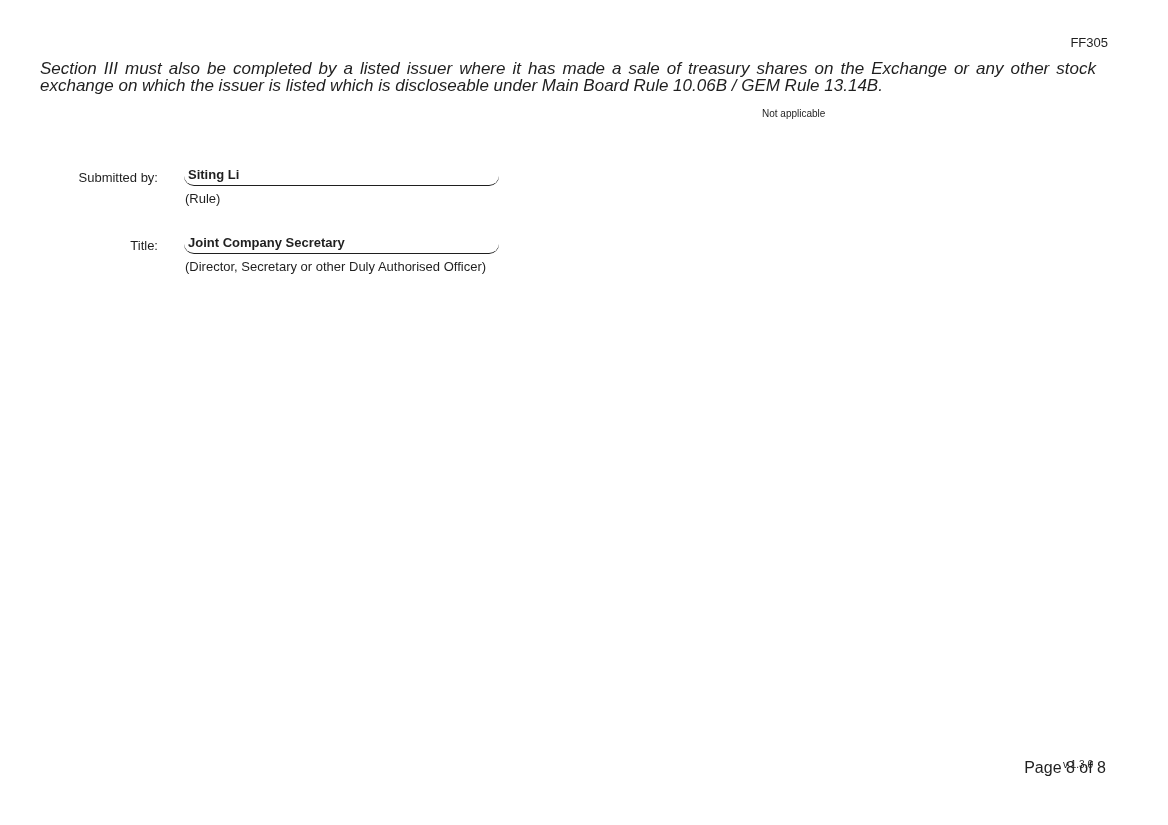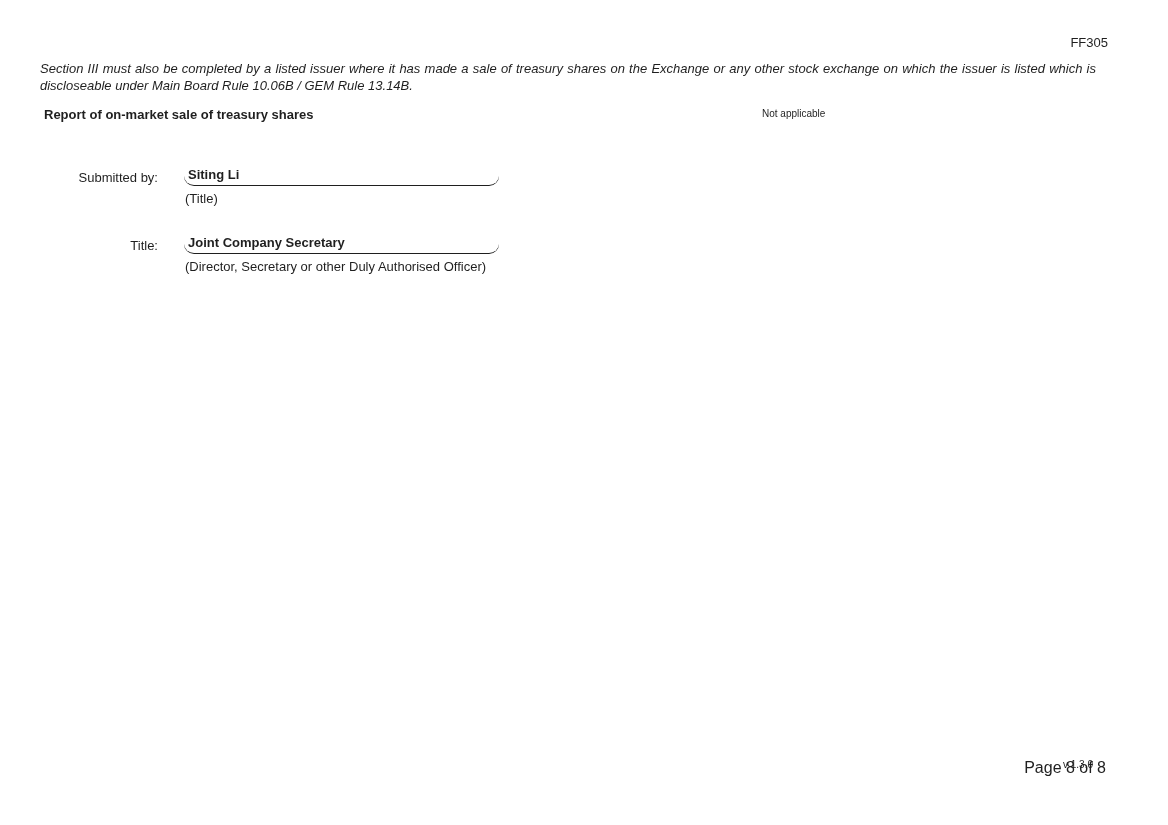--- a/index.html
+++ b/index.html
@@ -33,21 +33,21 @@
     font-size: 13px;
   }
   .intro {
     position: absolute;
     top: 51px;
     left: 0;
     right: 12px;
     font-style: italic;
     text-align: justify;
     line-height: 16.5px;
-    font-size: 13px;
+    font-size: 17px;
   }
   .heading-row {
     position: absolute;
     top: 95px;
     left: 0;
     right: 0;
     height: 18px;
   }
   .section-heading {
     position: absolute;
@@ -119,31 +119,30 @@
 <body>
 
 <div class="page">
   <div class="content">
 
     <div class="form-code">FF305</div>
 
     <div class="intro">Section III must also be completed by a listed issuer where it has made a sale of treasury shares on the Exchange or any other stock exchange on which the issuer is listed which is discloseable under Main Board Rule 10.06B / GEM Rule 13.14B.</div>
 
     <div class="heading-row">
-      <span class="section-heading">Report of on-market sale of treasury shares</span>
       <span class="status-text">Not applicable</span>
     </div>
 
     <div class="form-section">
 
       <div class="form-row">
         <div class="form-label">Submitted by:</div>
         <div class="form-field-wrap">
           <div class="form-field">Siting Li</div>
-          <div class="form-caption">(Title)</div>
+          <div class="form-caption">(Rule)</div>
         </div>
       </div>
 
       <div class="form-row">
         <div class="form-label">Title:</div>
         <div class="form-field-wrap">
           <div class="form-field">Joint Company Secretary</div>
           <div class="form-caption">(Director, Secretary or other Duly Authorised Officer)</div>
         </div>
       </div>

